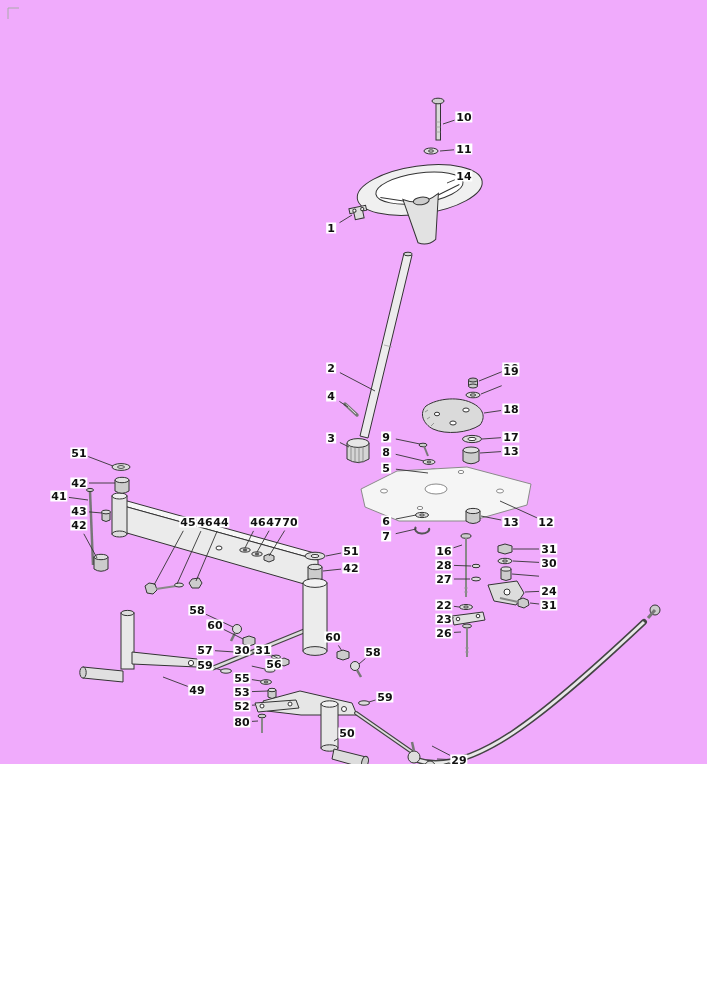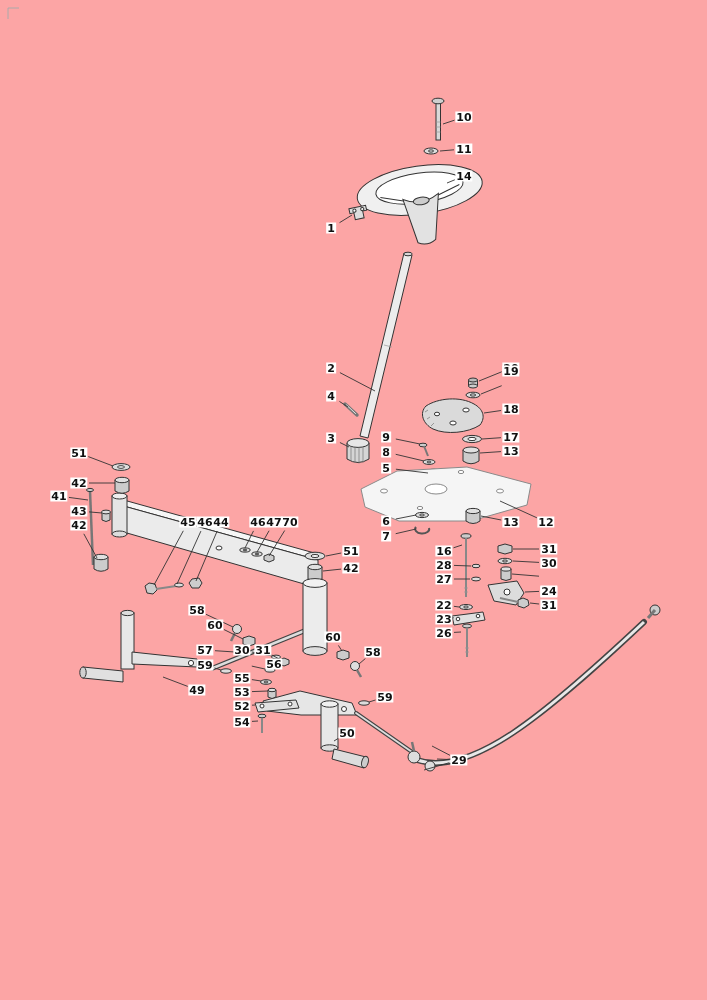--- a/index.html
+++ b/index.html
@@ -1,17 +1,17 @@
 <!DOCTYPE html>
 <html><head>
 <meta charset="utf-8">
 <style>
   html,body{margin:0;padding:0;background:#fff;}
   .stage{
-    position:relative;width:707px;height:1000px;background:#fca5a5;
+    position:relative;width:707px;height:764px;background:#f0abfc;
     overflow:hidden;font-family:"DejaVu Sans",sans-serif;
   }
   .stage svg{position:absolute;left:0;top:0;pointer-events:none;}
   #callouts{position:absolute;left:0;top:0;width:100%;height:100%;}
   .callout{
     position:absolute;transform:translate(-50%,-50%);
     font:600 11px "DejaVu Sans",sans-serif;color:#111;
     background:#fff;padding:0 1px;line-height:1;white-space:nowrap;
   }
   #leader-lines line{stroke:#333;stroke-width:0.9;}
@@ -333,21 +333,21 @@
       <div class="callout" style="left: 215px; top: 625px;">60</div>
       <div class="callout" style="left: 205px; top: 650px;">57</div>
       <div class="callout" style="left: 205px; top: 665px;">59</div>
       <div class="callout" style="left: 197px; top: 690px;">49</div>
       <div class="callout" style="left: 242px; top: 650px;">30</div>
       <div class="callout" style="left: 263px; top: 650px;">31</div>
       <div class="callout" style="left: 242px; top: 664px; margin-left: 32px;">56</div>
       <div class="callout" style="left: 242px; top: 678px;">55</div>
       <div class="callout" style="left: 242px; top: 692px;">53</div>
       <div class="callout" style="left: 242px; top: 706px;">52</div>
-      <div class="callout" style="left: 242px; top: 722px;">54</div>
+      <div class="callout" style="left: 242px; top: 722px;">80</div>
       <div class="callout" style="left: 333px; top: 637px;">60</div>
       <div class="callout" style="left: 373px; top: 652px;">58</div>
       <div class="callout" style="left: 385px; top: 697px;">59</div>
       <div class="callout" style="left: 347px; top: 733px;">50</div>
       <div class="callout" style="left: 459px; top: 760px; text-align: center;">29</div>
     </div>
 
 </div>
 
 </body></html>

